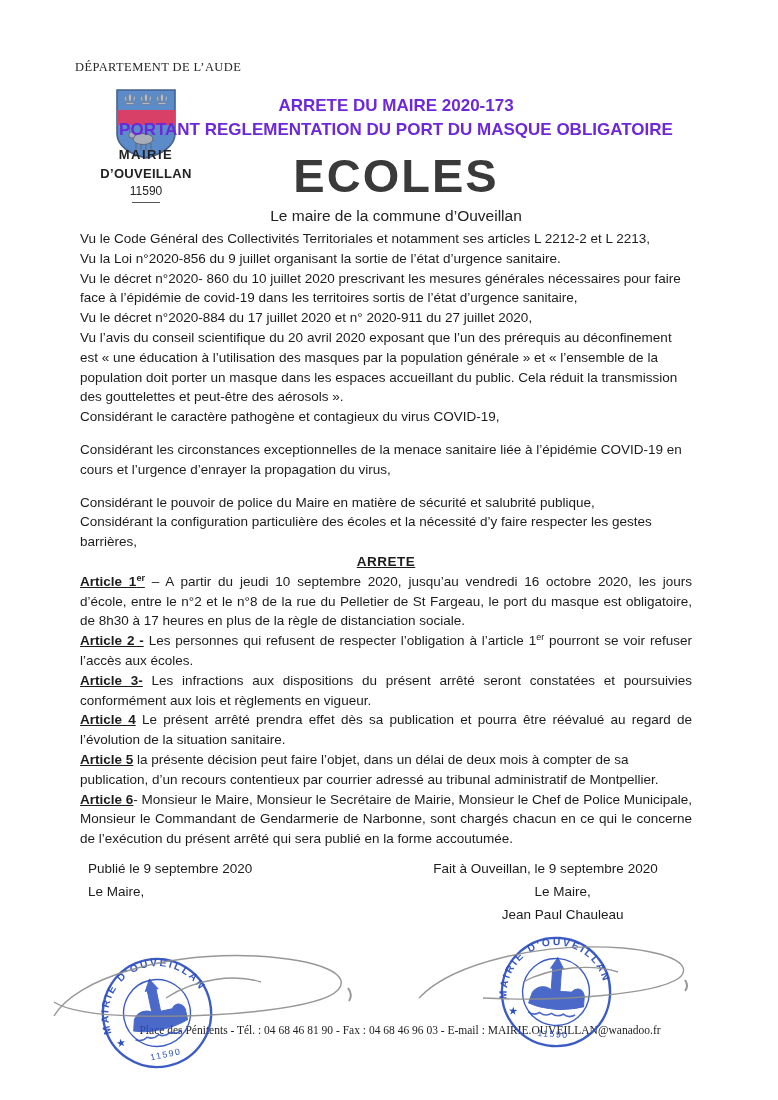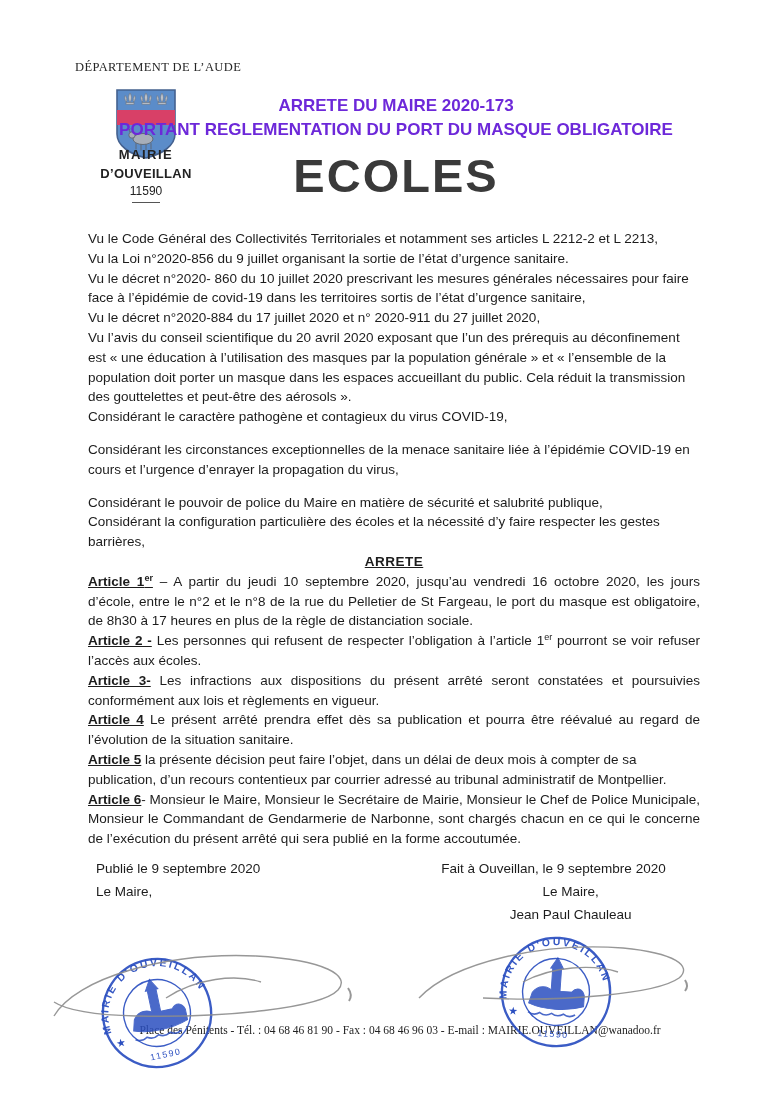--- a/index.html
+++ b/index.html
@@ -29,21 +29,21 @@
   .arms-caption .l3 { font-size:12px; margin:0; }
   .caption-rule { width:28px; height:1px; background:#555; margin:4px auto 0; }
 
   
   .title-block { position:absolute; left:0; top:96px; width:100%; text-align:center; padding-left:14px; box-sizing:border-box; }
   .title-line  { font-weight:bold; font-size:17px; color:#6d28d9; margin:0 0 4px; }
   .title-main  { font-weight:bold; font-size:47px; letter-spacing:2px; color:#3a3a3a; margin:8px 0 4px; }
   .title-issuer{ font-size:15.5px; color:#222; margin:0; }
 
   
-  .body-text { position:absolute; left:88px; top:229px; width:612px; font-size:13.5px; line-height:19.8px; color:#1c1c1c; }
+  .body-text { position:absolute; left:80px; top:229px; width:612px; font-size:13.5px; line-height:19.8px; color:#1c1c1c; }
   .body-text p { margin:0; }
   .gap { height:13px; }
   .arrete { text-align:center; font-weight:bold; text-decoration:underline; letter-spacing:0.5px; margin:13px 0 17px; }
   .article { margin:0 0 13px; text-align:justify; }
   .article.left { text-align:left; }
   .art-label { font-weight:bold; text-decoration:underline; }
   sup { font-size:9px; line-height:0; }
 
   
   .sig-row { display:flex; margin-top:10px;margin-left:8px; }
@@ -106,20 +106,21 @@
     <p class="l1">MAIRIE</p>
     <p class="l2">D’OUVEILLAN</p>
     <p class="l3">11590</p>
     <div class="caption-rule"></div>
   </div>
 
   <div class="title-block">
     <p class="title-line">ARRETE DU MAIRE 2020-173</p>
     <p class="title-line">PORTANT REGLEMENTATION DU PORT DU MASQUE OBLIGATOIRE</p>
     <p class="title-main">ECOLES</p>
+    <p class="title-issuer">Le maire de la commune d’Ouveillan</p>
   </div>
 
   <div class="body-text">
     <p>Vu le Code Général des Collectivités Territoriales et notamment ses articles L 2212-2 et L 2213,</p>
     <p>Vu la Loi n°2020-856 du 9 juillet organisant la sortie de l’état d’urgence sanitaire.</p>
     <p>Vu le décret n°2020- 860 du 10 juillet 2020 prescrivant les mesures générales nécessaires pour faire face à l’épidémie de covid-19 dans les territoires sortis de l’état d’urgence sanitaire,</p>
     <p>Vu le décret n°2020-884 du 17 juillet 2020 et n° 2020-911 du 27 juillet 2020,</p>
     <p>Vu l’avis du conseil scientifique du 20 avril 2020 exposant que l’un des prérequis au déconfinement est «  une éducation à l’utilisation des masques par la population générale » et «  l’ensemble de la population doit porter un masque dans les espaces accueillant du public. Cela réduit la transmission des gouttelettes et peut-être des aérosols ».</p>
     <p>Considérant le caractère pathogène et contagieux du virus COVID-19,</p>
     <div class="gap"></div>

